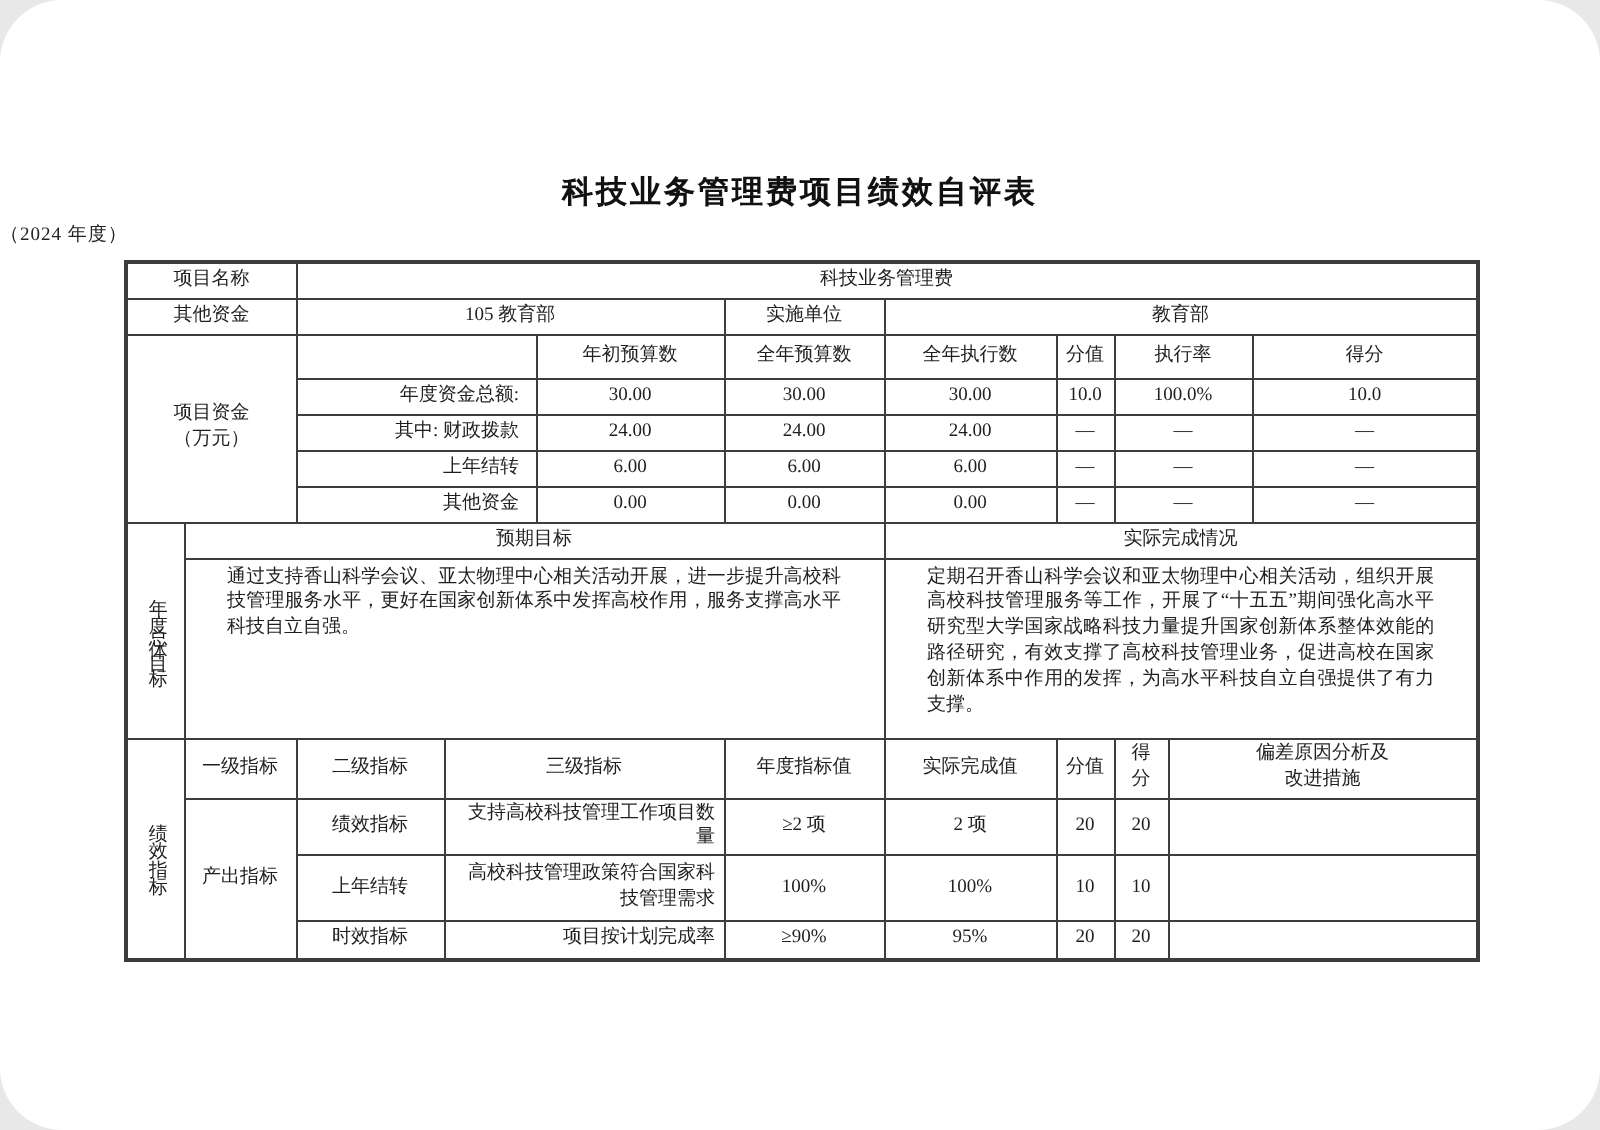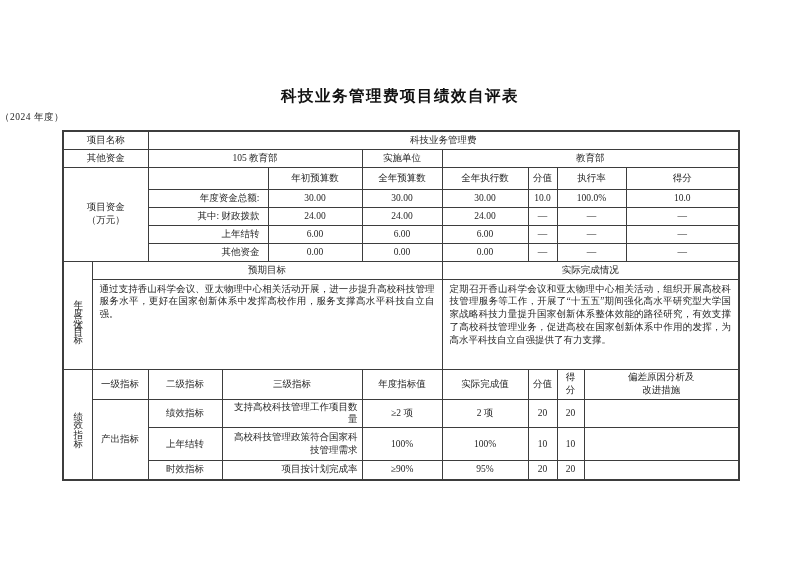--- a/index.html
+++ b/index.html
@@ -4,20 +4,21 @@
 <style>
   html,body{margin:0;padding:0;background:#e8e8e8;}
   .page{
     position:relative;
     width:800px;height:565px;
     background:#ffffff;
     font-family:"Liberation Serif","DejaVu Serif",serif;
     color:#1f1f1f;
     overflow:hidden;
     margin:0 auto;
+    border-radius:31px;
   }
   .doc-title{
     position:absolute;top:86px;left:0;width:800px;
     text-align:center;font-size:15.5px;font-weight:bold;
     letter-spacing:1.5px;color:#111;
   }
   .doc-subtitle{
     position:absolute;top:111px;left:0;width:800px;
     text-align:left;font-size:9.5px;color:#222;letter-spacing:0.5px;
   }
@@ -35,21 +36,21 @@
     overflow:hidden;
     word-break:break-all;
   }
   .c{text-align:center;}
   .r{text-align:right;padding-right:8px !important;}
   .l{text-align:right;padding-left:6px !important;margin-top:30px;}
   .h18{height:18px;} .h22{height:22px;} .h90{height:90px;}
   .h30{height:30px;} .h27{height:27px;} .h33{height:33px;} .h19{height:19px;}
   .goal-text{
     text-align:justify;vertical-align:top !important;
-    padding:3px 7px !important;
+    padding:3px 21px !important;
     font-size:9px;line-height:15px;
   }
   .vcell{padding:0 !important;text-align:center;}
   .vtext{
     display:inline-block;
     writing-mode:vertical-lr;
     text-orientation:upright;
     font-size:9.5px;
     letter-spacing:7px;
     margin:0 auto;

